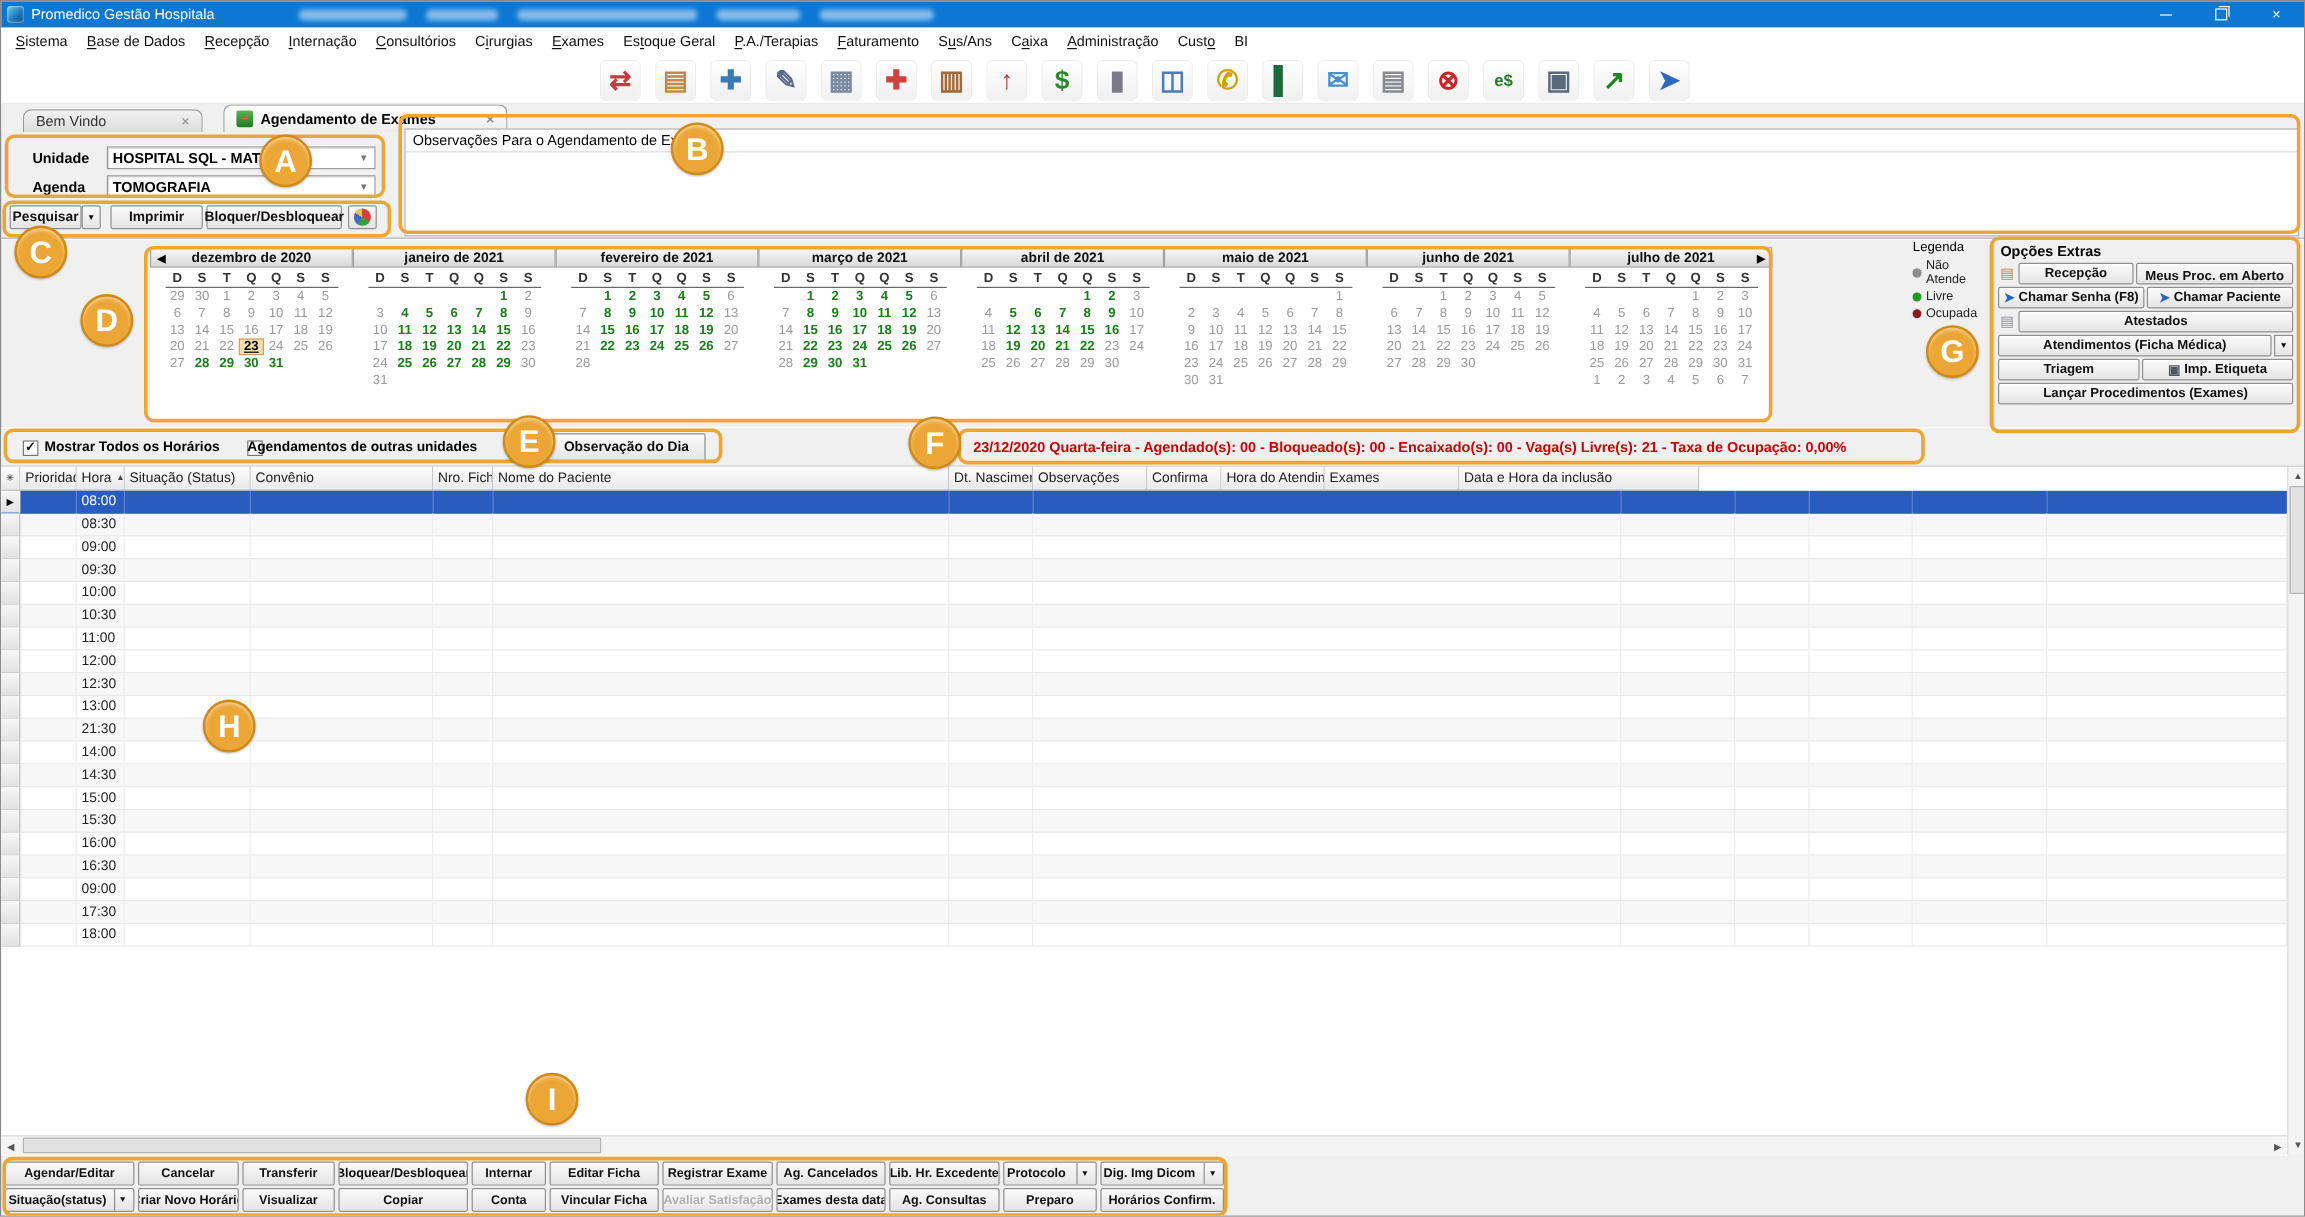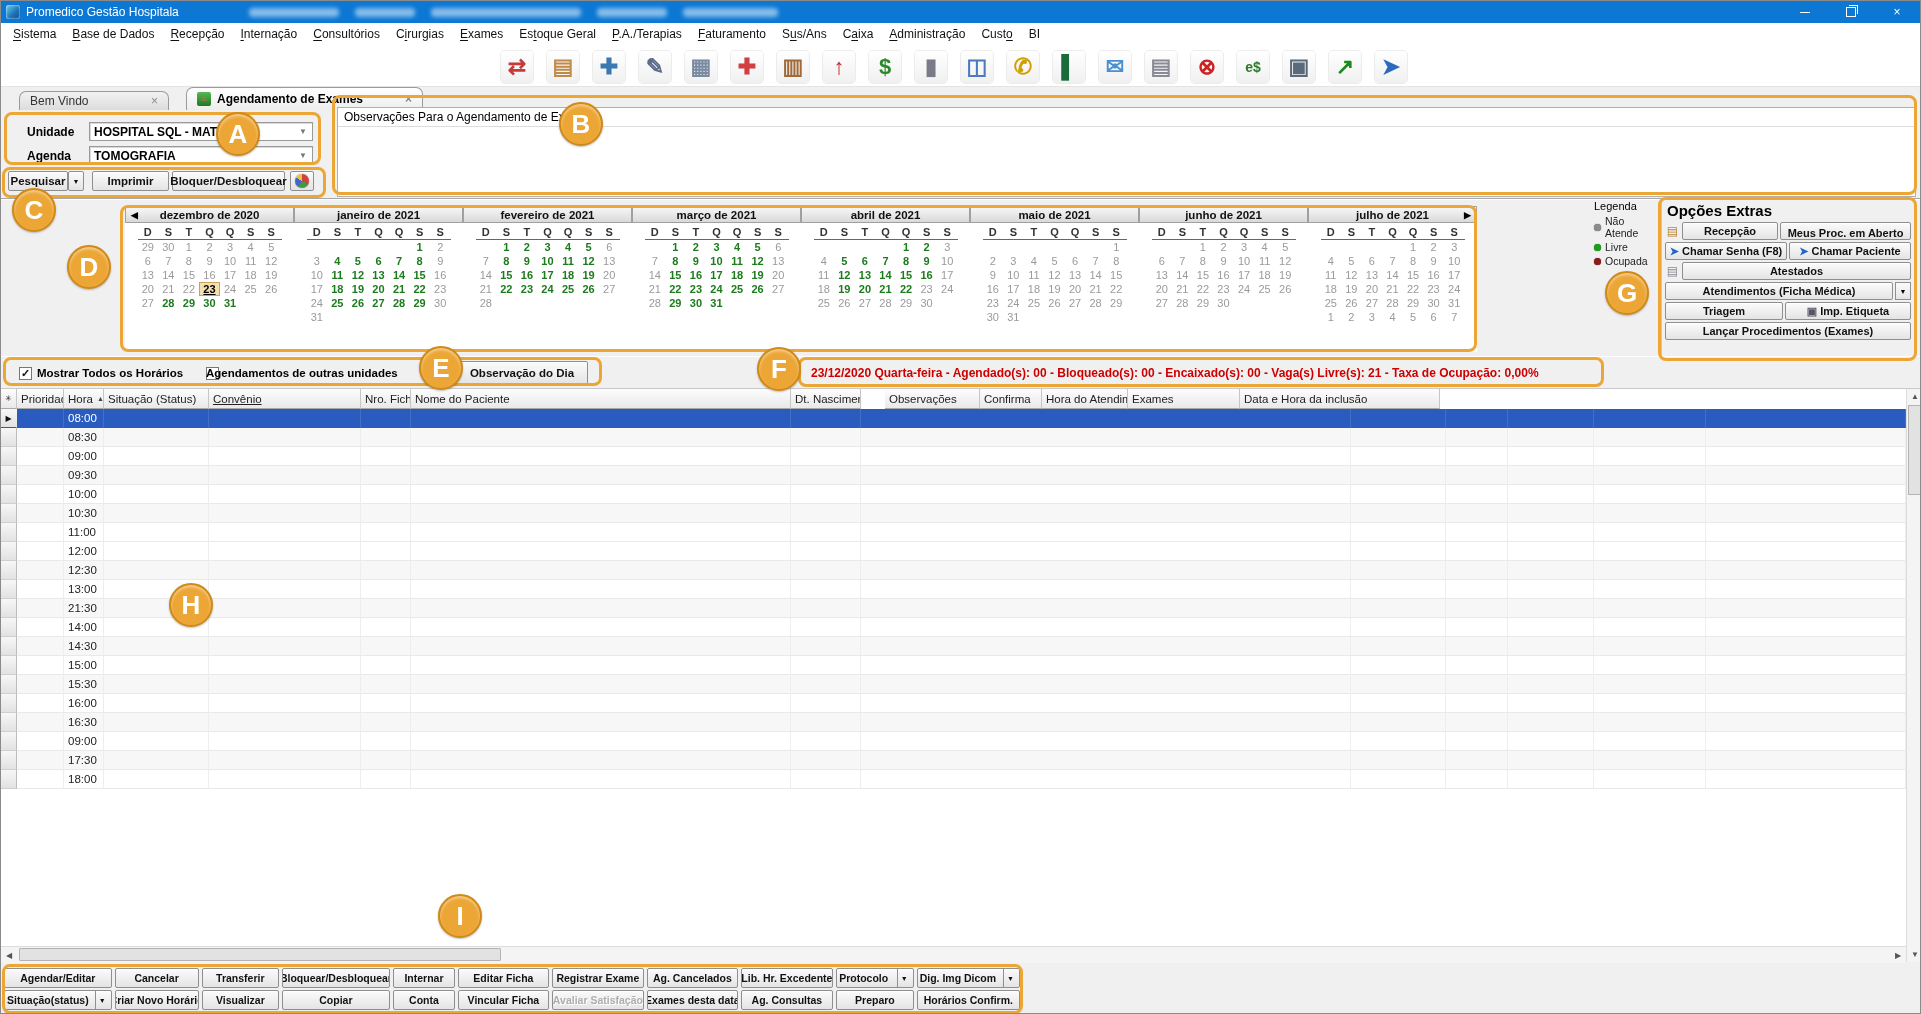--- a/index.html
+++ b/index.html
@@ -55,21 +55,21 @@
   .cal-cell.dim{color:#9a9a9a;}
   .cal-cell.free{color:#1c7c1c;font-weight:bold;}
   .cal-cell.today{background:#f6dfae;border:1px solid #c9a35a;text-decoration:underline;font-weight:bold;color:#000;height:12px;line-height:12px;}
   
   .legend{position:absolute;left:1593px;top:199px;width:64px;font-size:10.5px;color:#222;}
   .legend-title{font-size:11px;color:#000;margin-bottom:3px;}
   .leg-item{display:flex;align-items:center;gap:4px;margin-bottom:2px;}
   .leg-dot{width:7px;height:7px;border-radius:50%;box-shadow:0 0 1px #333;flex:none;}
   
   .extras{position:absolute;left:1660px;top:198px;width:254px;height:159px;border:1px solid #c6c6c6;background:#f0f0f0;box-sizing:border-box;padding:2px 3px;}
-  .extras-title{font-size:15px;font-weight:bold;color:#000;margin:0 0 3px 2px;}
+  .extras-title{font-size:12px;font-weight:bold;color:#000;margin:0 0 3px 2px;}
   .ex-row{display:flex;gap:2px;margin-bottom:2px;height:18px;align-items:center;}
   .ex-btn{height:18px;font-size:11px;padding:0 3px;gap:3px;}
   .ex-icon{width:15px;text-align:center;font-size:12px;}
   .ex-btn-icon{font-size:11px;}
   .ex-dd{width:16px;height:18px;background:linear-gradient(#fbfbfb,#e4e4e4);border:1px solid #8f8f8f;box-sizing:border-box;font-size:7px;display:flex;align-items:center;justify-content:center;}
   
   .filterbar{position:absolute;left:0;top:355px;width:100%;height:33px;background:#f0f0f0;border-top:1px solid #fff;border-bottom:1px solid #c9c9c9;box-sizing:border-box;}
   .cb{position:absolute;top:10px;width:13px;height:13px;background:#fff;border:1px solid #777;box-sizing:border-box;font-size:11px;line-height:11px;text-align:center;font-weight:bold;color:#111;}
   .cb-label{position:absolute;top:10px;font-size:11.5px;font-weight:bold;color:#000;}
   .day-note-btn{position:absolute;left:455px;top:4px;width:132px;height:24px;font-size:11.5px;}
@@ -814,33 +814,33 @@
         <div class="gh-cell" style="width: 47px;">
           <span>Prioridade</span>
         </div>
         <div class="gh-cell" style="width: 40px;">
           <span>Hora</span>
           <span class="sort-arrow">▲</span>
         </div>
         <div class="gh-cell" style="width: 105px;">
           <span>Situação (Status)</span>
         </div>
-        <div class="gh-cell" style="width: 152px; text-decoration: underline;">
+        <div class="gh-cell" style="width: 152px;">
           <span>Convênio</span>
         </div>
         <div class="gh-cell" style="width: 50px;">
           <span>Nro. Ficha</span>
         </div>
         <div class="gh-cell" style="width: 380px;">
           <span>Nome do Paciente</span>
         </div>
         <div class="gh-cell" style="width: 70px;">
           <span>Dt. Nascimento</span>
         </div>
-        <div class="gh-cell" style="width: 95px; margin-left: 24px;">
+        <div class="gh-cell" style="width: 95px;">
           <span>Observações</span>
         </div>
         <div class="gh-cell" style="width: 62px;">
           <span>Confirma</span>
         </div>
         <div class="gh-cell" style="width: 86px;">
           <span>Hora do Atendimento</span>
         </div>
         <div class="gh-cell" style="width: 112px;">
           <span>Exames</span>

